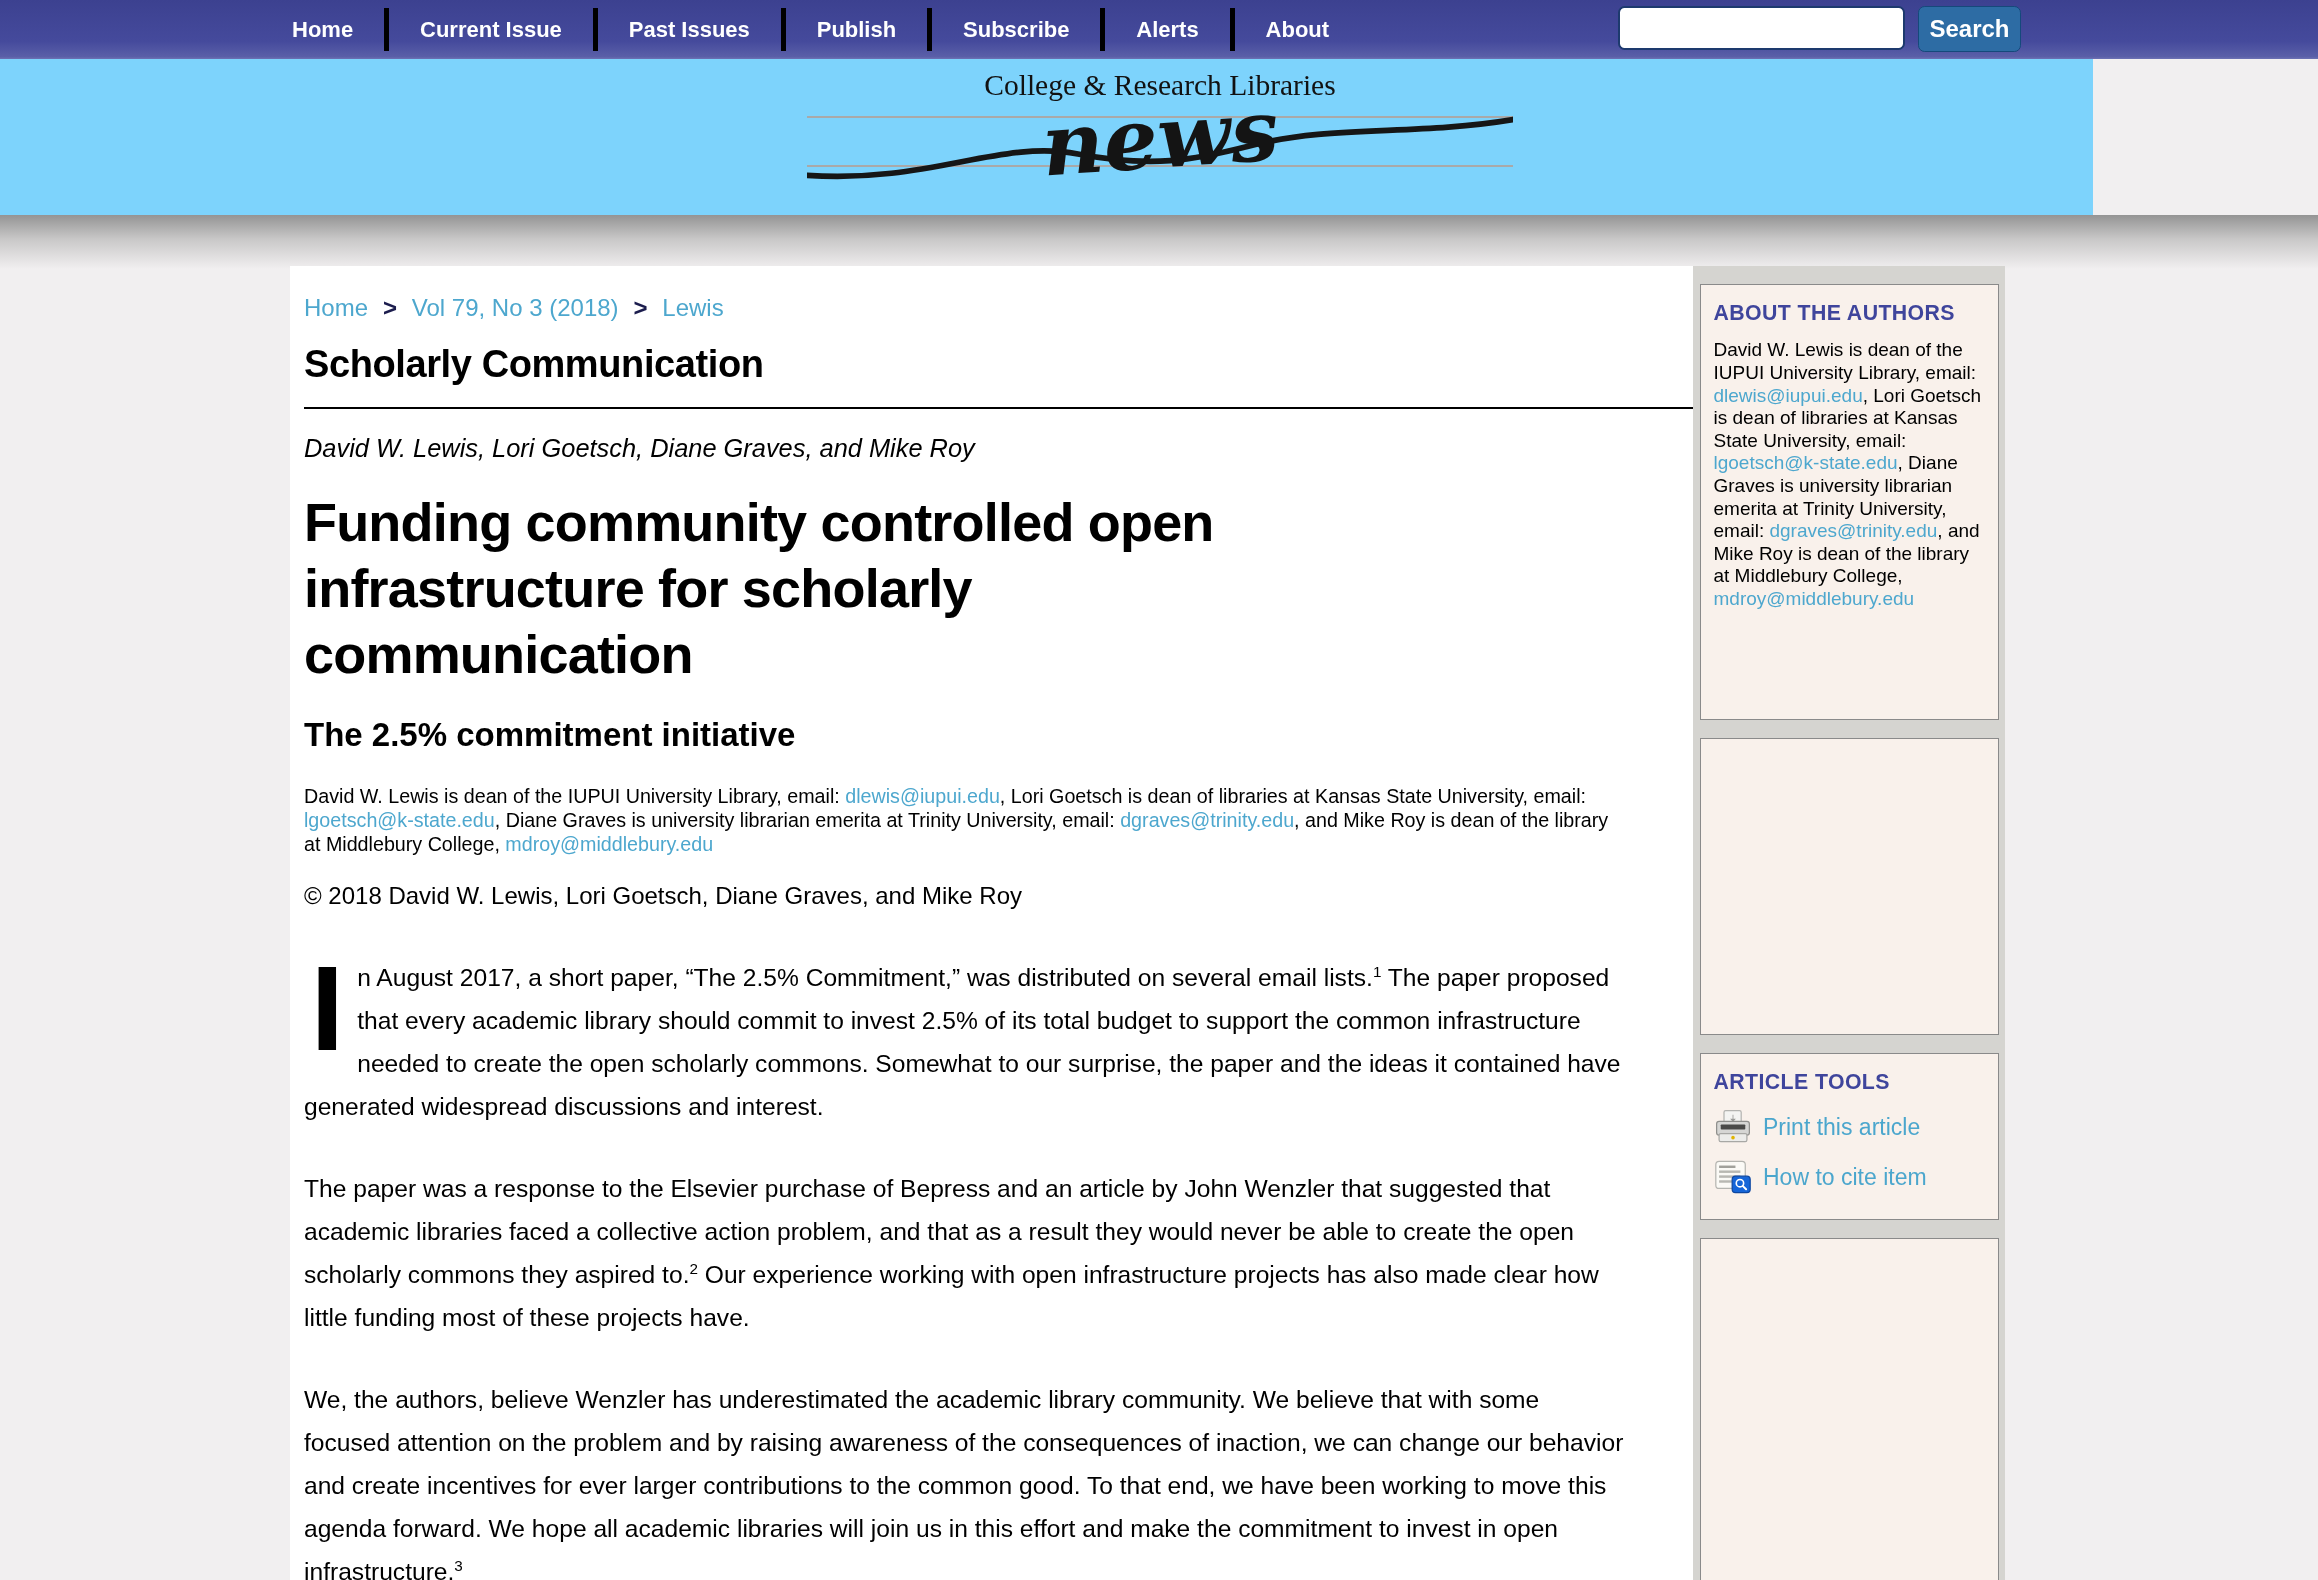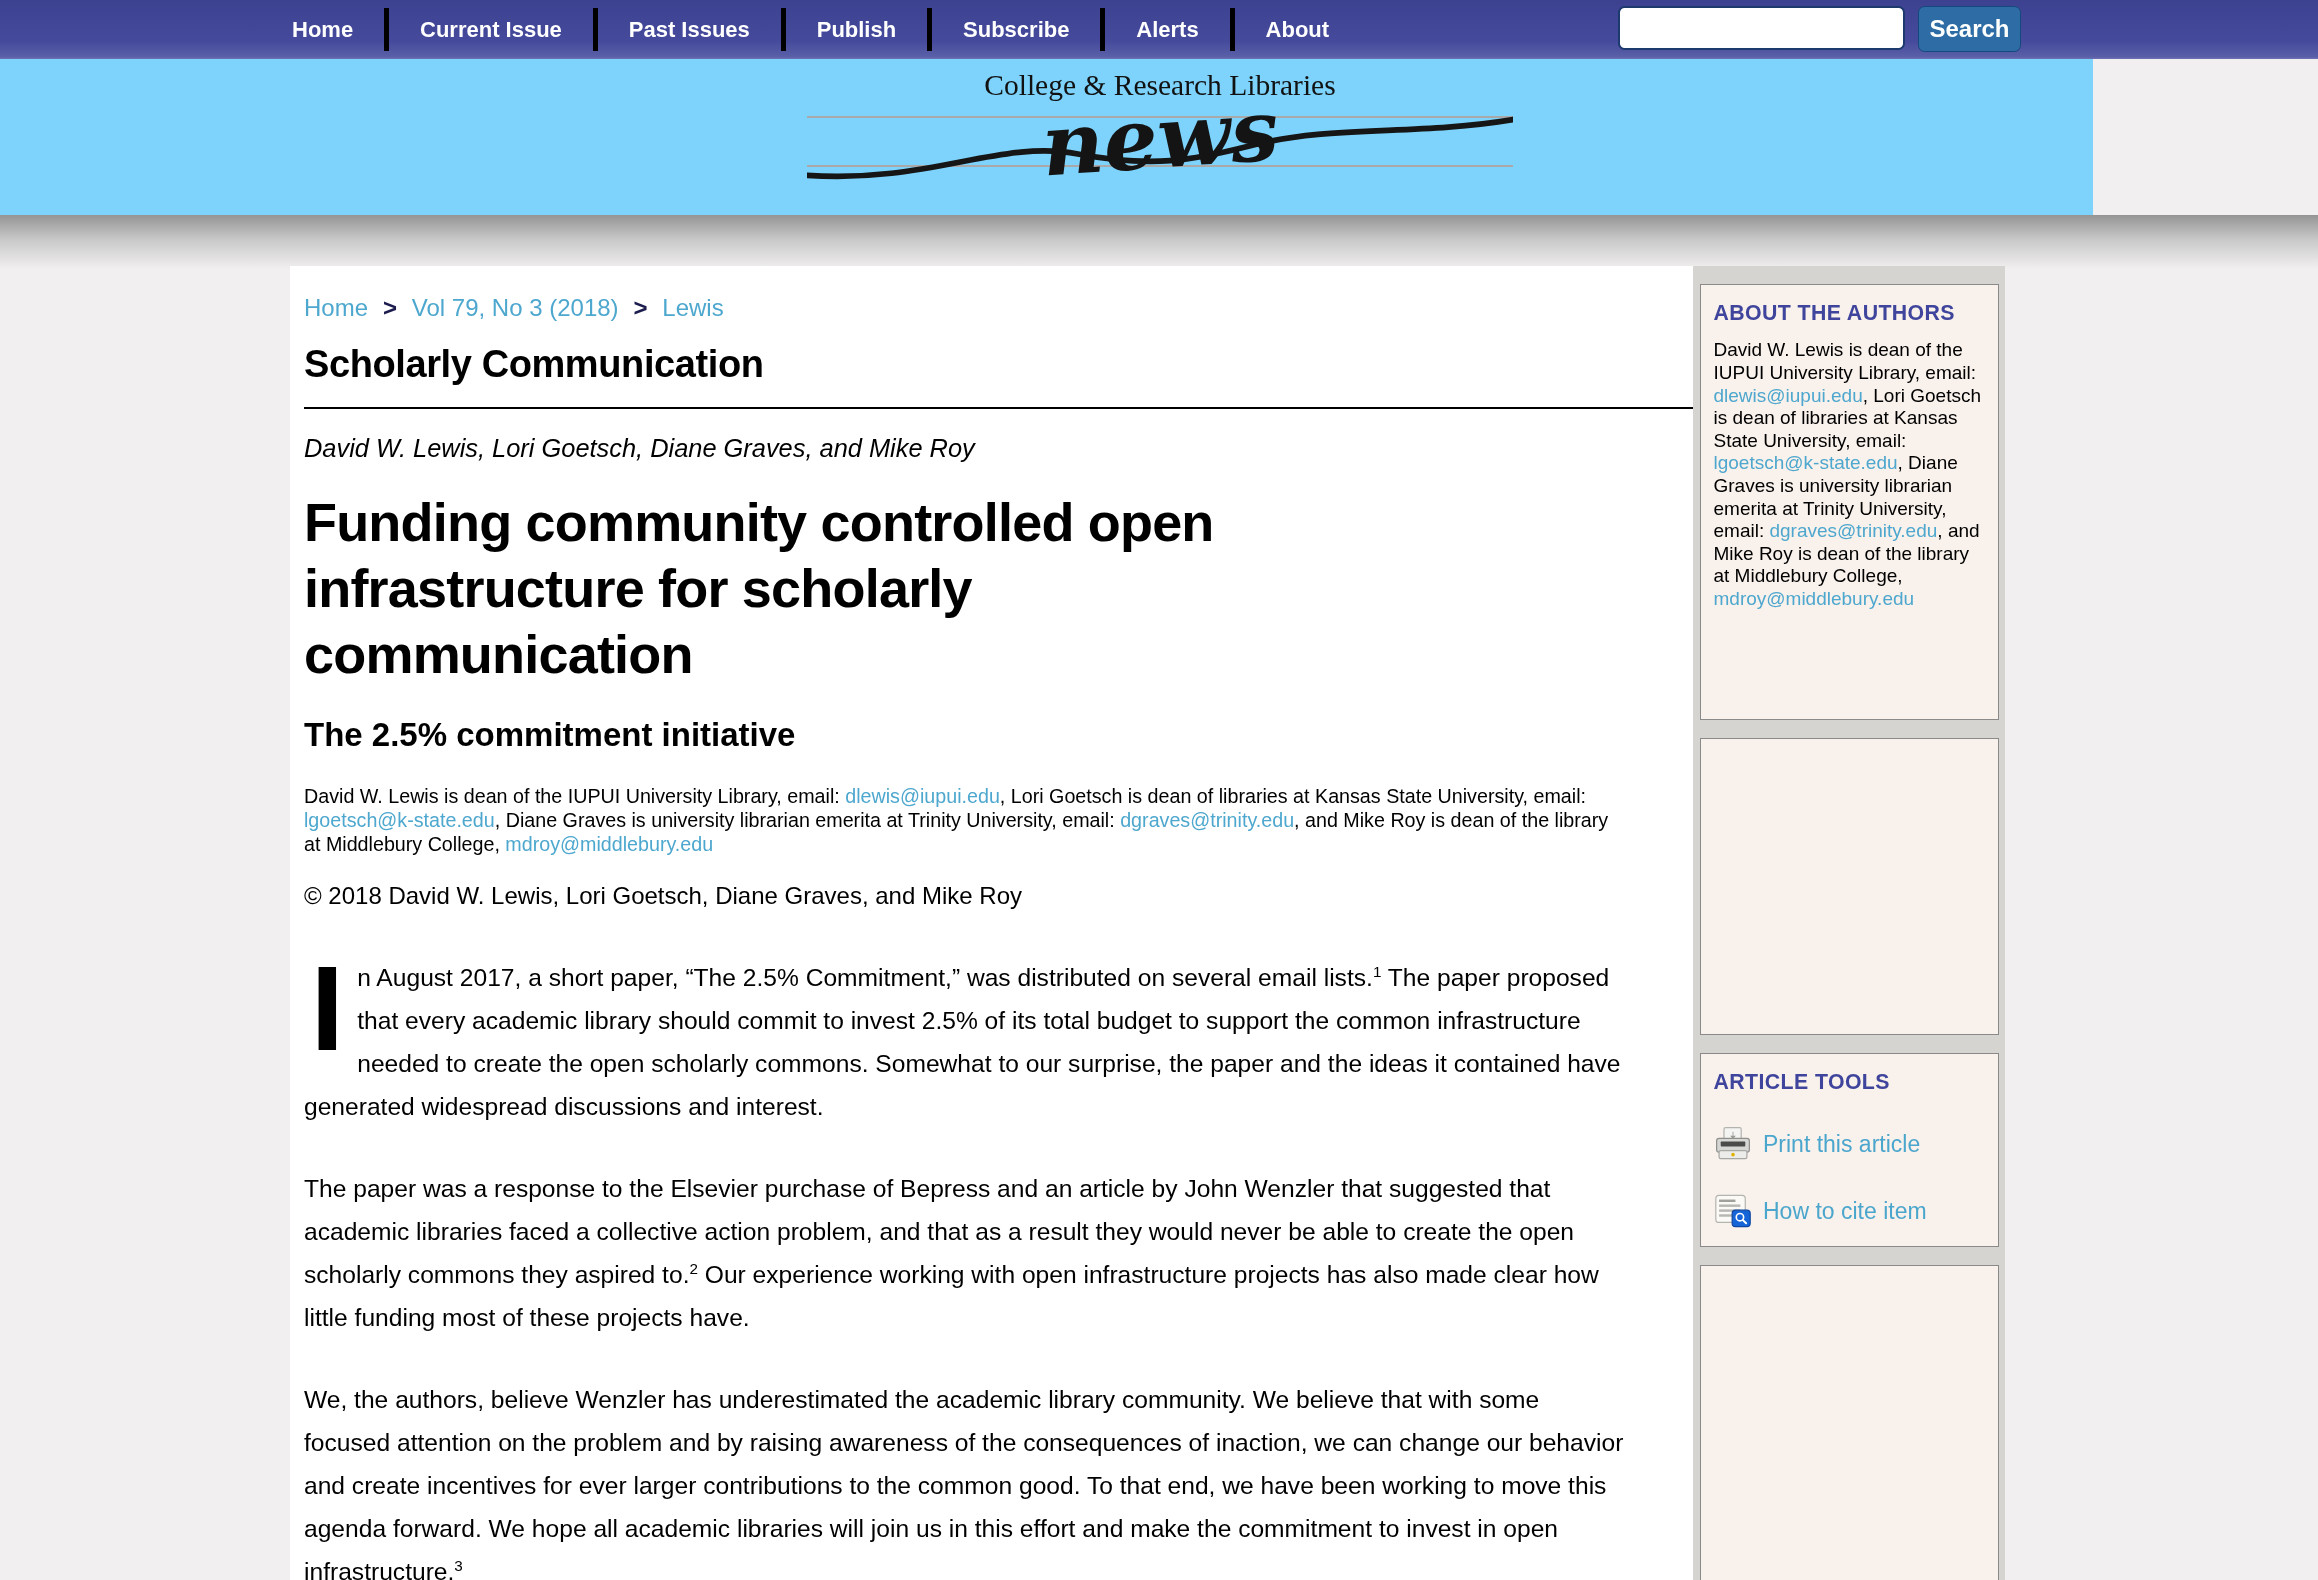--- a/index.html
+++ b/index.html
@@ -89,21 +89,21 @@
   .side-box{
     margin:18px auto 0 auto;width:299px;box-sizing:border-box;
     border:1.6px solid #8a8a8a;background:#f9f1eb;padding:16.4px 13px;
   }
   .side-box-title{font-size:21.3px;font-weight:bold;color:#3f459c;letter-spacing:0.4px;}
   .side-box-body{font-size:19px;line-height:22.6px;margin-top:13px;color:#000;}
   .box-about{min-height:436px;}
   .box-empty-1{height:297px;padding:0;}
   .box-tools{min-height:167px;}
   .box-empty-2{height:386px;padding:0;}
-  .tool-row{display:flex;align-items:center;margin-top:31px;}
+  .tool-row{display:flex;align-items:center;margin-top:14px;}
   .tool-row:first-of-type{margin-top:19.7px;}
   .tool-icon{width:38px;height:36px;margin-right:11.5px;flex:none;}
   .tool-label{font-size:23px;color:#4ba6cd;cursor:pointer;}
 </style>
 </head>
 <body>
 
 <div class="navbar">
   <div class="nav-list">
     <div class="nav-item">Home</div>

